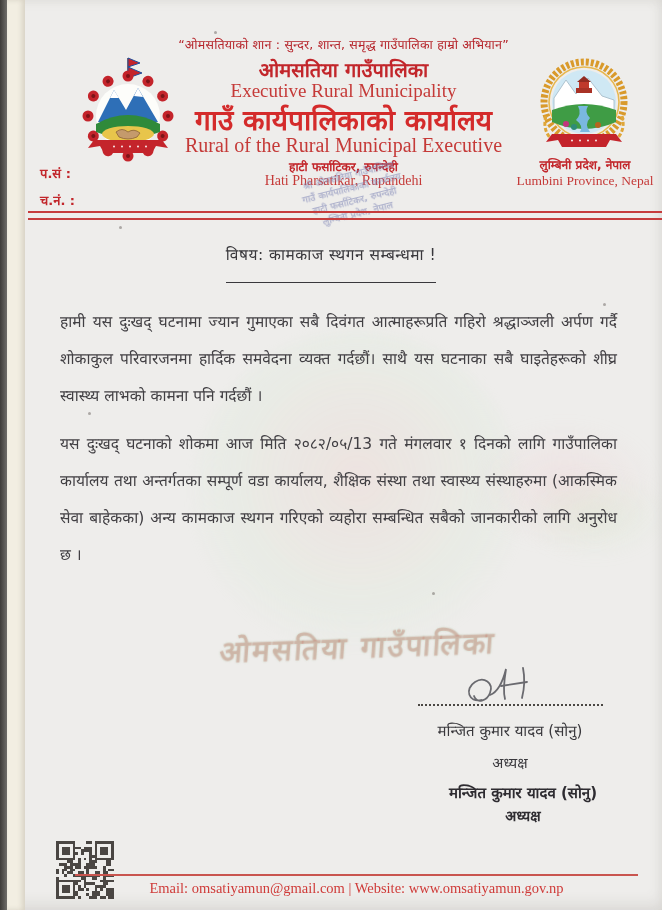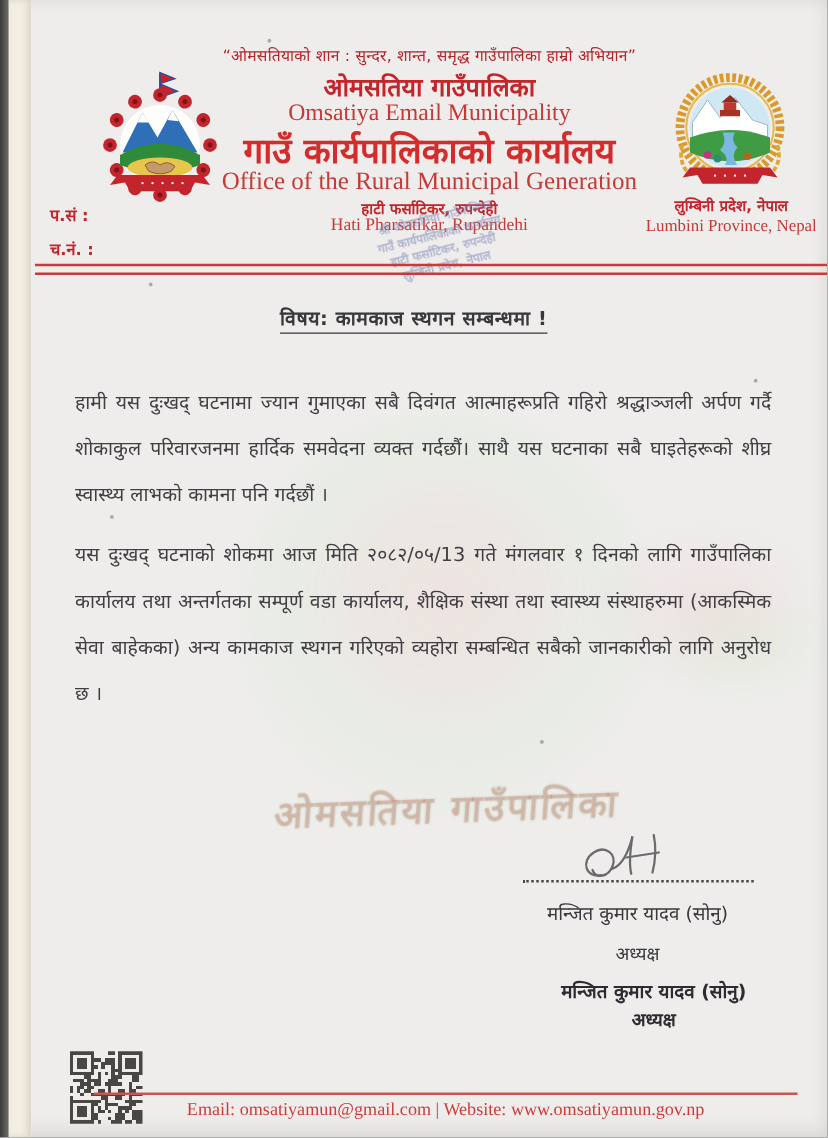--- a/index.html
+++ b/index.html
@@ -42,21 +42,21 @@
   
   .stamp-overlay{
     position:absolute;left:278px;top:168px;width:150px;
     transform:rotate(-14deg);
     color:var(--stamp-blue);opacity:.55;filter:blur(.3px);
     font-size:9.5px;line-height:13px;text-align:center;font-weight:700;
     pointer-events:none;
   }
   
   .subject{position:absolute;left:0;top:243px;width:662px;text-align:center;}
-  .subject span{font-size:15.5px;font-weight:700;color:#39383c;border-bottom:1.6px solid #39383c;padding-bottom:2px;letter-spacing:.5px;}
+  .subject span{font-size:15.5px;font-weight:400;color:#39383c;border-bottom:1.6px solid #39383c;padding-bottom:18px;letter-spacing:.5px;}
   
   .body-text{position:absolute;left:60px;top:304px;width:557px;color:var(--ink);font-size:15.5px;line-height:37px;text-align:justify;}
   .body-text p{margin:0 0 11px 0;}
   
   .wm-seal{position:absolute;left:192px;top:330px;width:330px;height:330px;border-radius:50%;
     background:radial-gradient(circle at 50% 45%, rgba(236,205,200,.30), rgba(214,233,211,.20) 55%, rgba(238,237,235,0) 72%);
     filter:blur(5px);pointer-events:none;}
   .wm-blob1{position:absolute;left:470px;top:420px;width:190px;height:130px;border-radius:50%;
     background:radial-gradient(rgba(240,200,205,.28), rgba(238,237,235,0) 70%);filter:blur(7px);pointer-events:none;}
   .wm-blob2{position:absolute;left:520px;top:470px;width:150px;height:90px;border-radius:50%;
@@ -95,23 +95,23 @@
   <div class="edge-cream"></div>
 
   <div class="wm-seal"></div>
   <div class="wm-blob1"></div>
   <div class="wm-blob2"></div>
   <div class="wm-ribbon">ओमसतिया गाउँपालिका</div>
 
   <div class="hdr">
     <div class="slogan">“ओमसतियाको शान : सुन्दर, शान्त, समृद्ध गाउँपालिका हाम्रो अभियान”</div>
     <div class="muni-np">ओमसतिया गाउँपालिका</div>
-    <div class="muni-en">Omsatiya Email Municipality</div>
+    <div class="muni-en">Executive Rural Municipality</div>
     <div class="office-np">गाउँ कार्यपालिकाको कार्यालय</div>
-    <div class="office-en">Office of the Rural Municipal Generation</div>
+    <div class="office-en">Rural of the Rural Municipal Executive</div>
     <div class="addr-np">हाटी फर्साटिकर, रुपन्देही</div>
     <div class="addr-en">Hati Pharsatikar, Rupandehi</div>
   </div>
 
   <svg class="logo logo-left" viewBox="0 0 104 112">
 
     <line x1="52" y1="2" x2="52" y2="22" stroke="#7a4a2b" stroke-width="1.4"></line>
     <path d="M52 2 L64 7 L52 11 Z" fill="#c4242b" stroke="#1f4f9e" stroke-width="1"></path>
     <path d="M52 11 L66 17 L52 22 Z" fill="#c4242b" stroke="#1f4f9e" stroke-width="1"></path>
 

